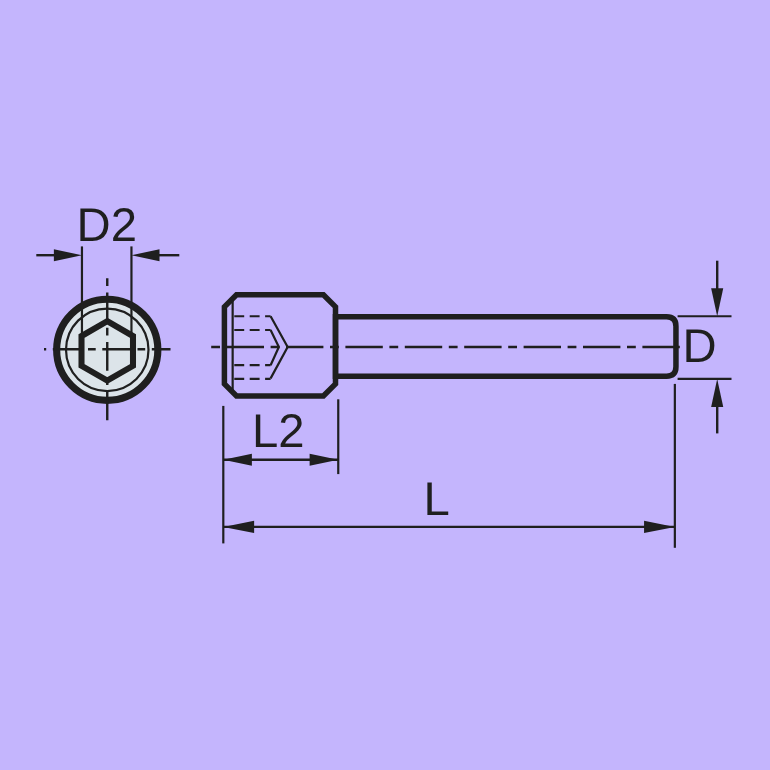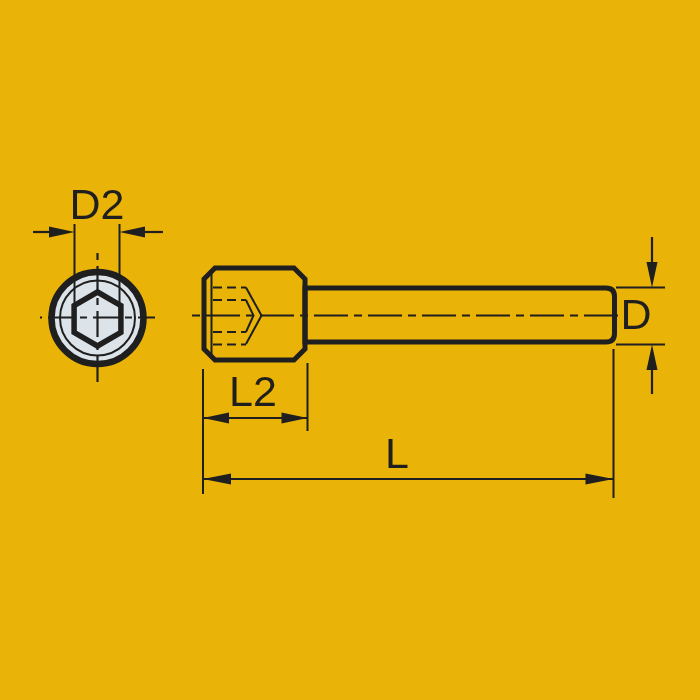--- a/index.html
+++ b/index.html
@@ -7,21 +7,21 @@
     padding: 0;
     background: #ffffff;
     width: 700px;
     height: 700px;
     font-family: "Liberation Sans", sans-serif;
   }
   .stage {
     position: relative;
     width: 700px;
     height: 700px;
-    background: #eab308;
+    background: #c4b5fd;
     overflow: hidden;
   }
   svg { display: block; }
   
   .outline-thick { stroke: #1f1f1f; stroke-width: 5; fill: none; stroke-linejoin: miter; }
   .outline-circle { stroke: #1f1f1f; stroke-width: 6.5; }
   .outline-hex { stroke: #1f1f1f; stroke-width: 5.5; fill: none; stroke-linejoin: miter; }
   .thin { stroke: #1f1f1f; stroke-width: 2; fill: none; }
   .centerline { stroke: #1f1f1f; stroke-width: 2.2; fill: none; stroke-dasharray: 34 6 8 6; }
   .centerline-short { stroke: #1f1f1f; stroke-width: 2.2; fill: none; stroke-dasharray: 26 6 7 6; }

